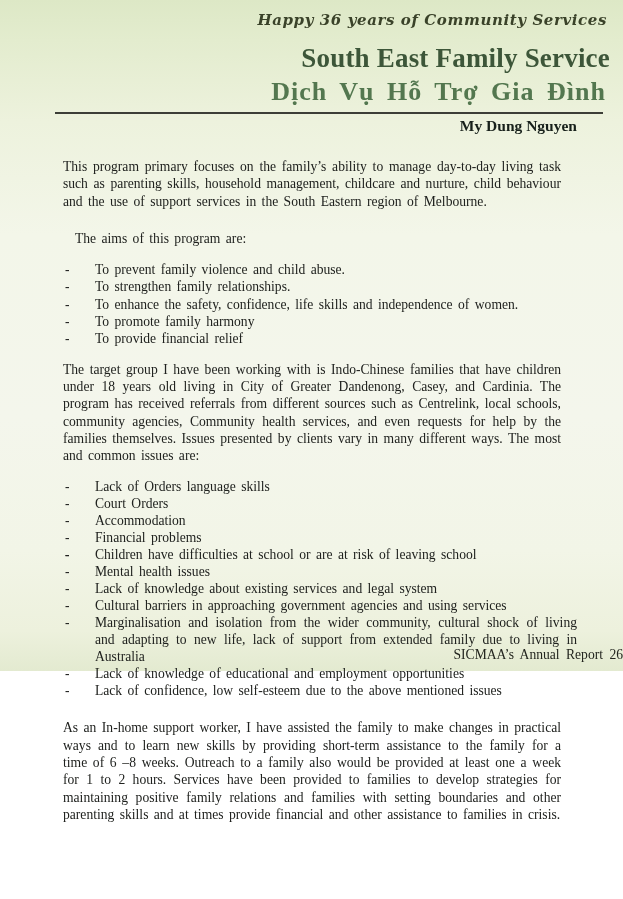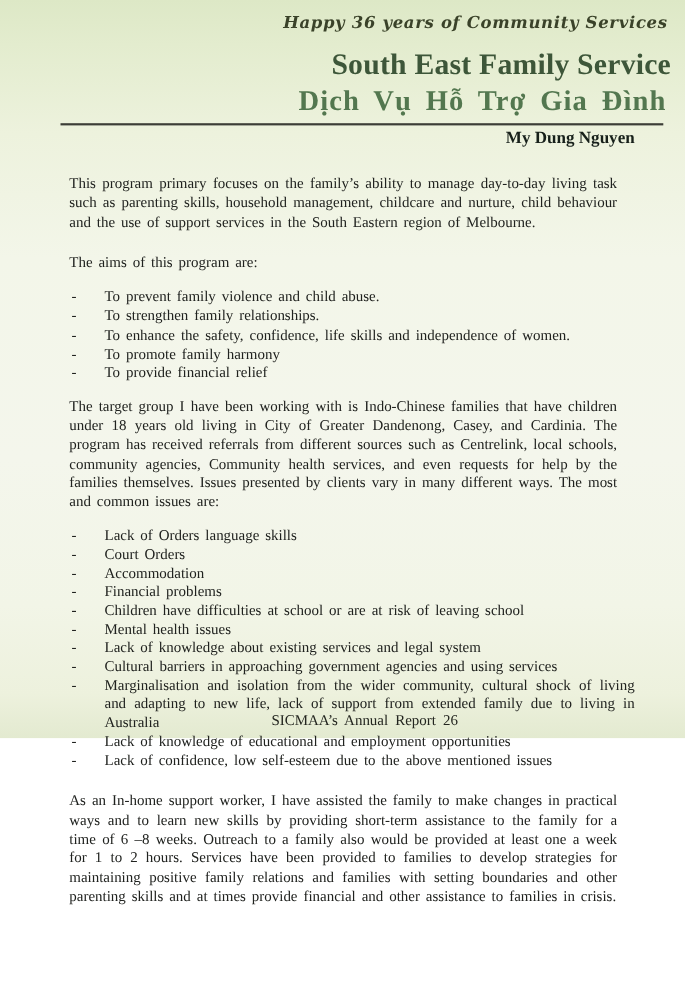--- a/index.html
+++ b/index.html
@@ -67,42 +67,42 @@
   .content {
     margin-top: 23px;
     padding: 0 46px 0 63px;
     font-size: 13.6px;
     line-height: 17.3px;
     color: #20221f;
     word-spacing: 2px;
   }
   .para { margin: 0 16px 20px 0; text-align: justify; }
   .para.tight { margin-bottom: 14px; }
-  .lead-in { margin: 0 0 14px 0; text-align: left; }
+  .lead-in { margin: 0 0 14px 12px; text-align: left; }
   ul.dash-list {
     list-style: none;
     margin: 0 0 13px 0;
     padding: 0;
   }
   ul.dash-list.issues { margin-bottom: 20px; line-height: 17px; }
   ul.dash-list li {
     position: relative;
     padding-left: 32px;
     text-align: justify;
   }
   ul.dash-list li .dash {
     position: absolute;
     left: 2px; top: 0;
   }
   
   .footer {
     position: absolute;
     left: 0; right: 0;
     bottom: 8px;
-    text-align: center;
+    text-align: right;
     padding-left: 40px;
     font-size: 13.6px;
     color: #23251f;
     word-spacing: 3px;
   }
 </style>
 </head>
 <body>
 
 <div class="page">

